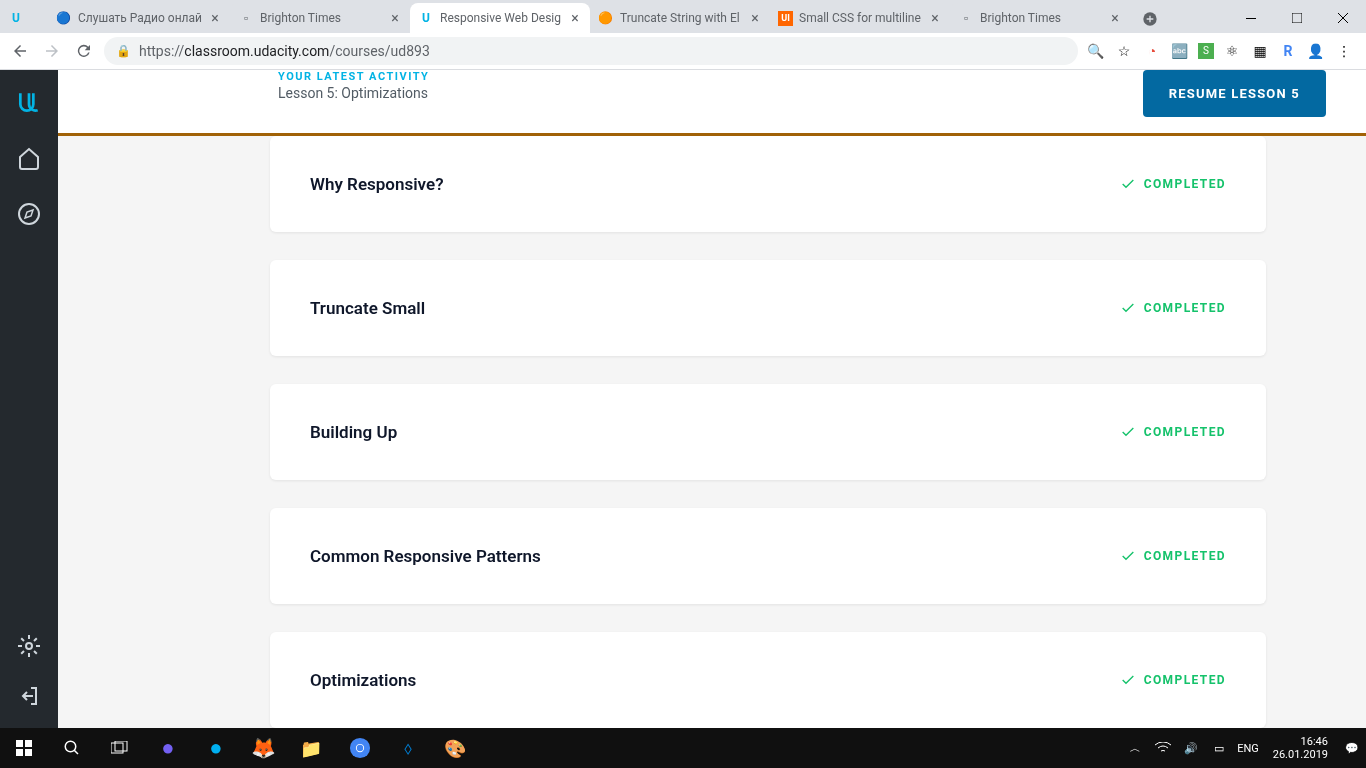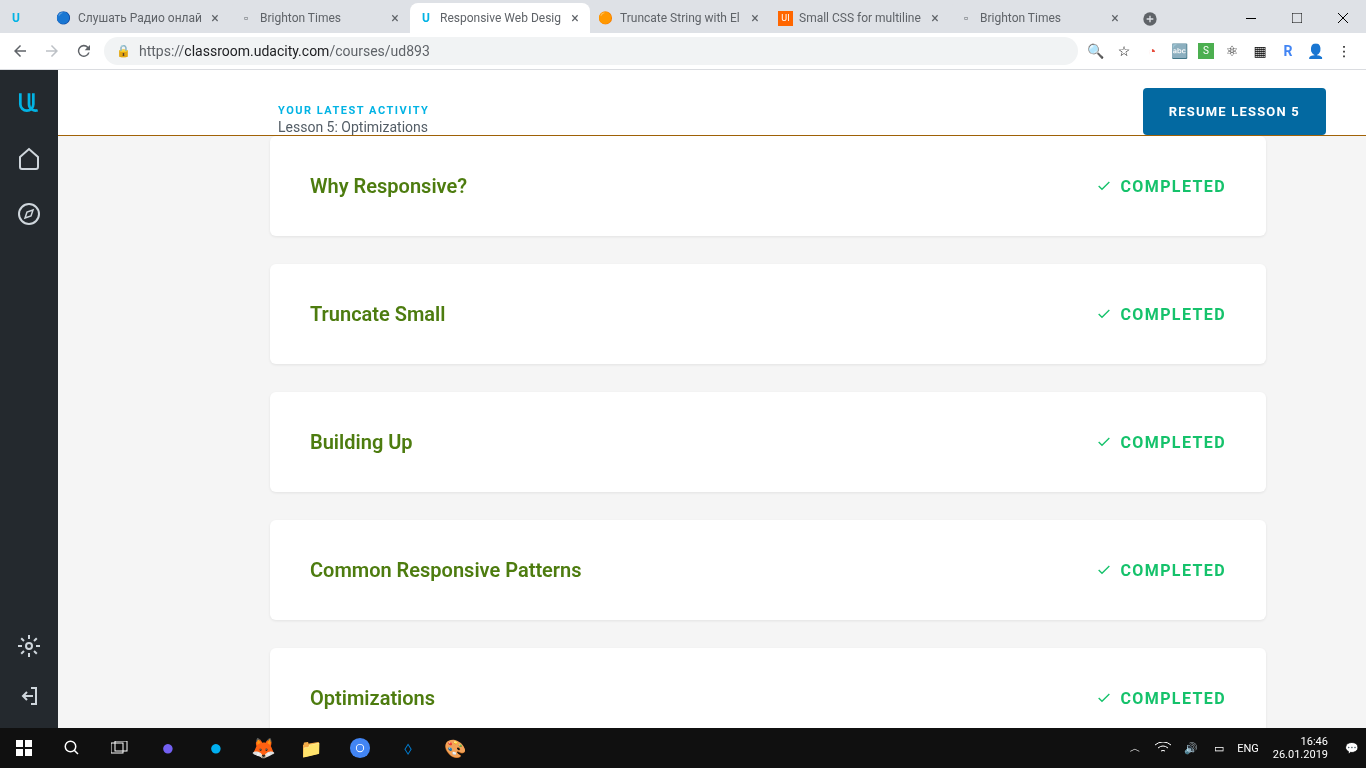--- a/index.html
+++ b/index.html
@@ -28,30 +28,30 @@
 .ext-icon { width: 20px; height: 20px; display: flex; align-items: center; justify-content: center; font-size: 14px; }
 
 
 .page { position: absolute; top: 70px; left: 0; right: 0; bottom: 40px; background: #f5f5f5; display: flex; }
 .sidebar { width: 58px; background: #24292e; display: flex; flex-direction: column; align-items: center; padding-top: 18px; gap: 28px; }
 .sidebar-icon { width: 28px; height: 28px; color: #02b3e4; display: flex; align-items: center; justify-content: center; }
 .sidebar-bottom { margin-top: auto; padding-bottom: 18px; display: flex; flex-direction: column; gap: 22px; align-items: center; }
 .sidebar-icon.grey { color: #cfd6dc; }
 
 .content { flex: 1; overflow-y: auto; position: relative; }
-.header-bar { height: 66px; background: #fff; border-bottom: 1px solid #a16207; display: flex; align-items: flex-end; padding: 0 40px 0 220px; justify-content: space-between; }
+.header-bar { height: 66px; background: #fff; border-bottom: 3px solid #a16207; display: flex; align-items: flex-start; padding: 0 40px 0 220px; justify-content: space-between; }
 .header-left { display: flex; flex-direction: column; gap: 2px; }
 .activity-label { font-size: 11px; font-weight: 700; letter-spacing: 1.5px; color: #02b3e4; }
 .lesson-label { font-size: 14px; color: #525c65; }
 .resume-btn { background: #0369a1; color: #fff; font-size: 13px; font-weight: 700; letter-spacing: 1.2px; padding: 16px 26px; border-radius: 4px; border: none; }
 
 .lessons { padding: 0 100px 40px 212px; }
 .lesson-card { background: #fff; border-radius: 6px; box-shadow: 0 1px 3px rgba(0,0,0,0.08); padding: 38px 40px; margin-bottom: 28px; display: flex; align-items: center; justify-content: space-between; }
-.lesson-title { font-size: 20px; font-weight: 600; color: #4d7c0f; }
-.completed { display: flex; align-items: center; gap: 8px; color: #15c26b; font-size: 16px; font-weight: 700; letter-spacing: 1.4px; }
+.lesson-title { font-size: 17px; font-weight: 600; color: #0f172a; }
+.completed { display: flex; align-items: center; gap: 8px; color: #15c26b; font-size: 12px; font-weight: 700; letter-spacing: 1.4px; }
 .check { color: #15c26b; width: 16px; height: 16px; }
 
 
 .taskbar { position: absolute; bottom: 0; left: 0; right: 0; height: 40px; background: #101010; display: flex; align-items: center; }
 .task-left { display: flex; align-items: center; height: 100%; }
 .task-btn { width: 48px; height: 40px; display: flex; align-items: center; justify-content: center; color: #fff; }
 .task-btn.app { position: relative; }
 .task-btn.app::after { content: ''; position: absolute; bottom: 0; left: 6px; right: 6px; height: 2px; }
 .tray { margin-left: auto; display: flex; align-items: center; gap: 8px; padding-right: 4px; color: #fff; font-size: 11px; }
 .tray-icon { width: 20px; height: 20px; display: flex; align-items: center; justify-content: center; }
@@ -80,21 +80,21 @@
     <span class="tab-favicon" style="color:#02b3e4;font-weight:bold;">U</span>
     <span class="tab-title">Responsive Web Desig</span>
     <span class="tab-close">×</span>
   </div>
   <div class="tab">
     <span class="tab-favicon">🟠</span>
     <span class="tab-title">Truncate String with El</span>
     <span class="tab-close">×</span>
   </div>
   <div class="tab">
-    <span class="tab-favicon" style="background:#f60;color:#fff;font-size:9px;font-weight:normal;width:15px;height:15px;line-height:15px;text-align:center;">UI</span>
+    <span class="tab-favicon" style="background:#f60;color:#fff;font-size:9px;font-weight:bold;width:15px;height:15px;line-height:15px;text-align:center;">UI</span>
     <span class="tab-title">Small CSS for multiline</span>
     <span class="tab-close">×</span>
   </div>
   <div class="tab">
     <span class="tab-favicon">▫</span>
     <span class="tab-title">Brighton Times</span>
     <span class="tab-close">×</span>
   </div>
   <div class="new-tab">
     <svg width="16" height="16" viewBox="0 0 24 24">

